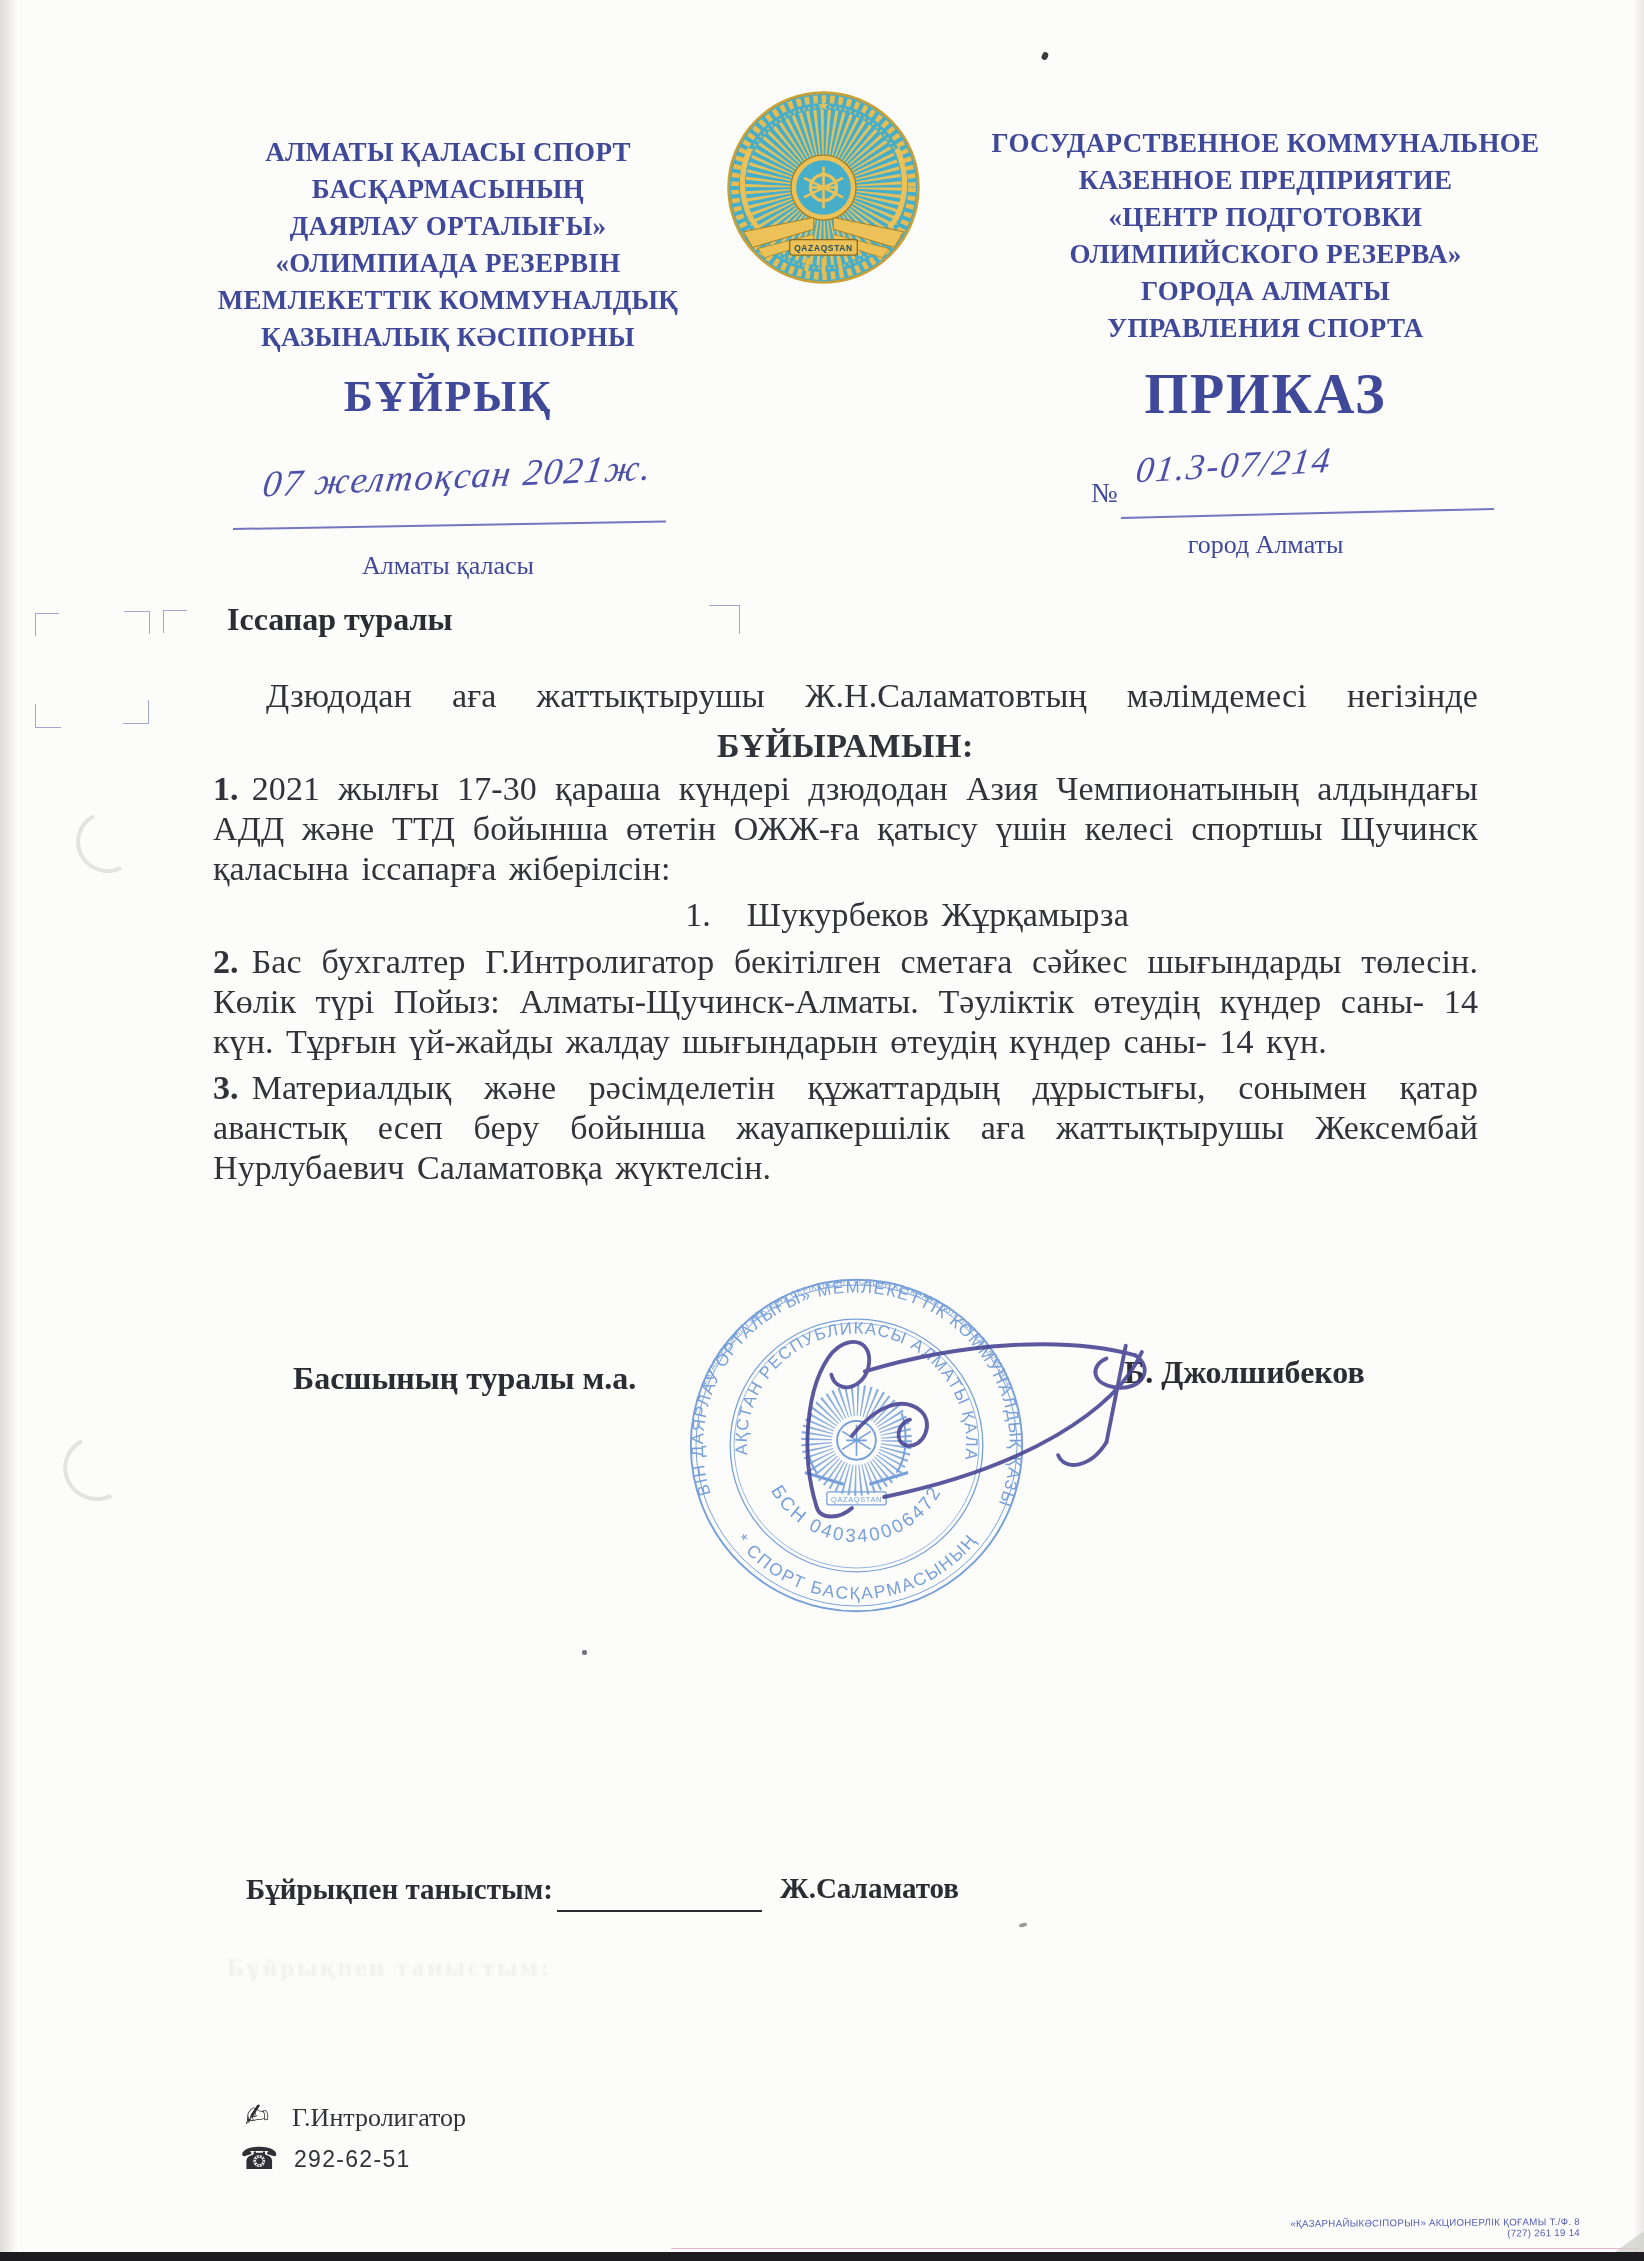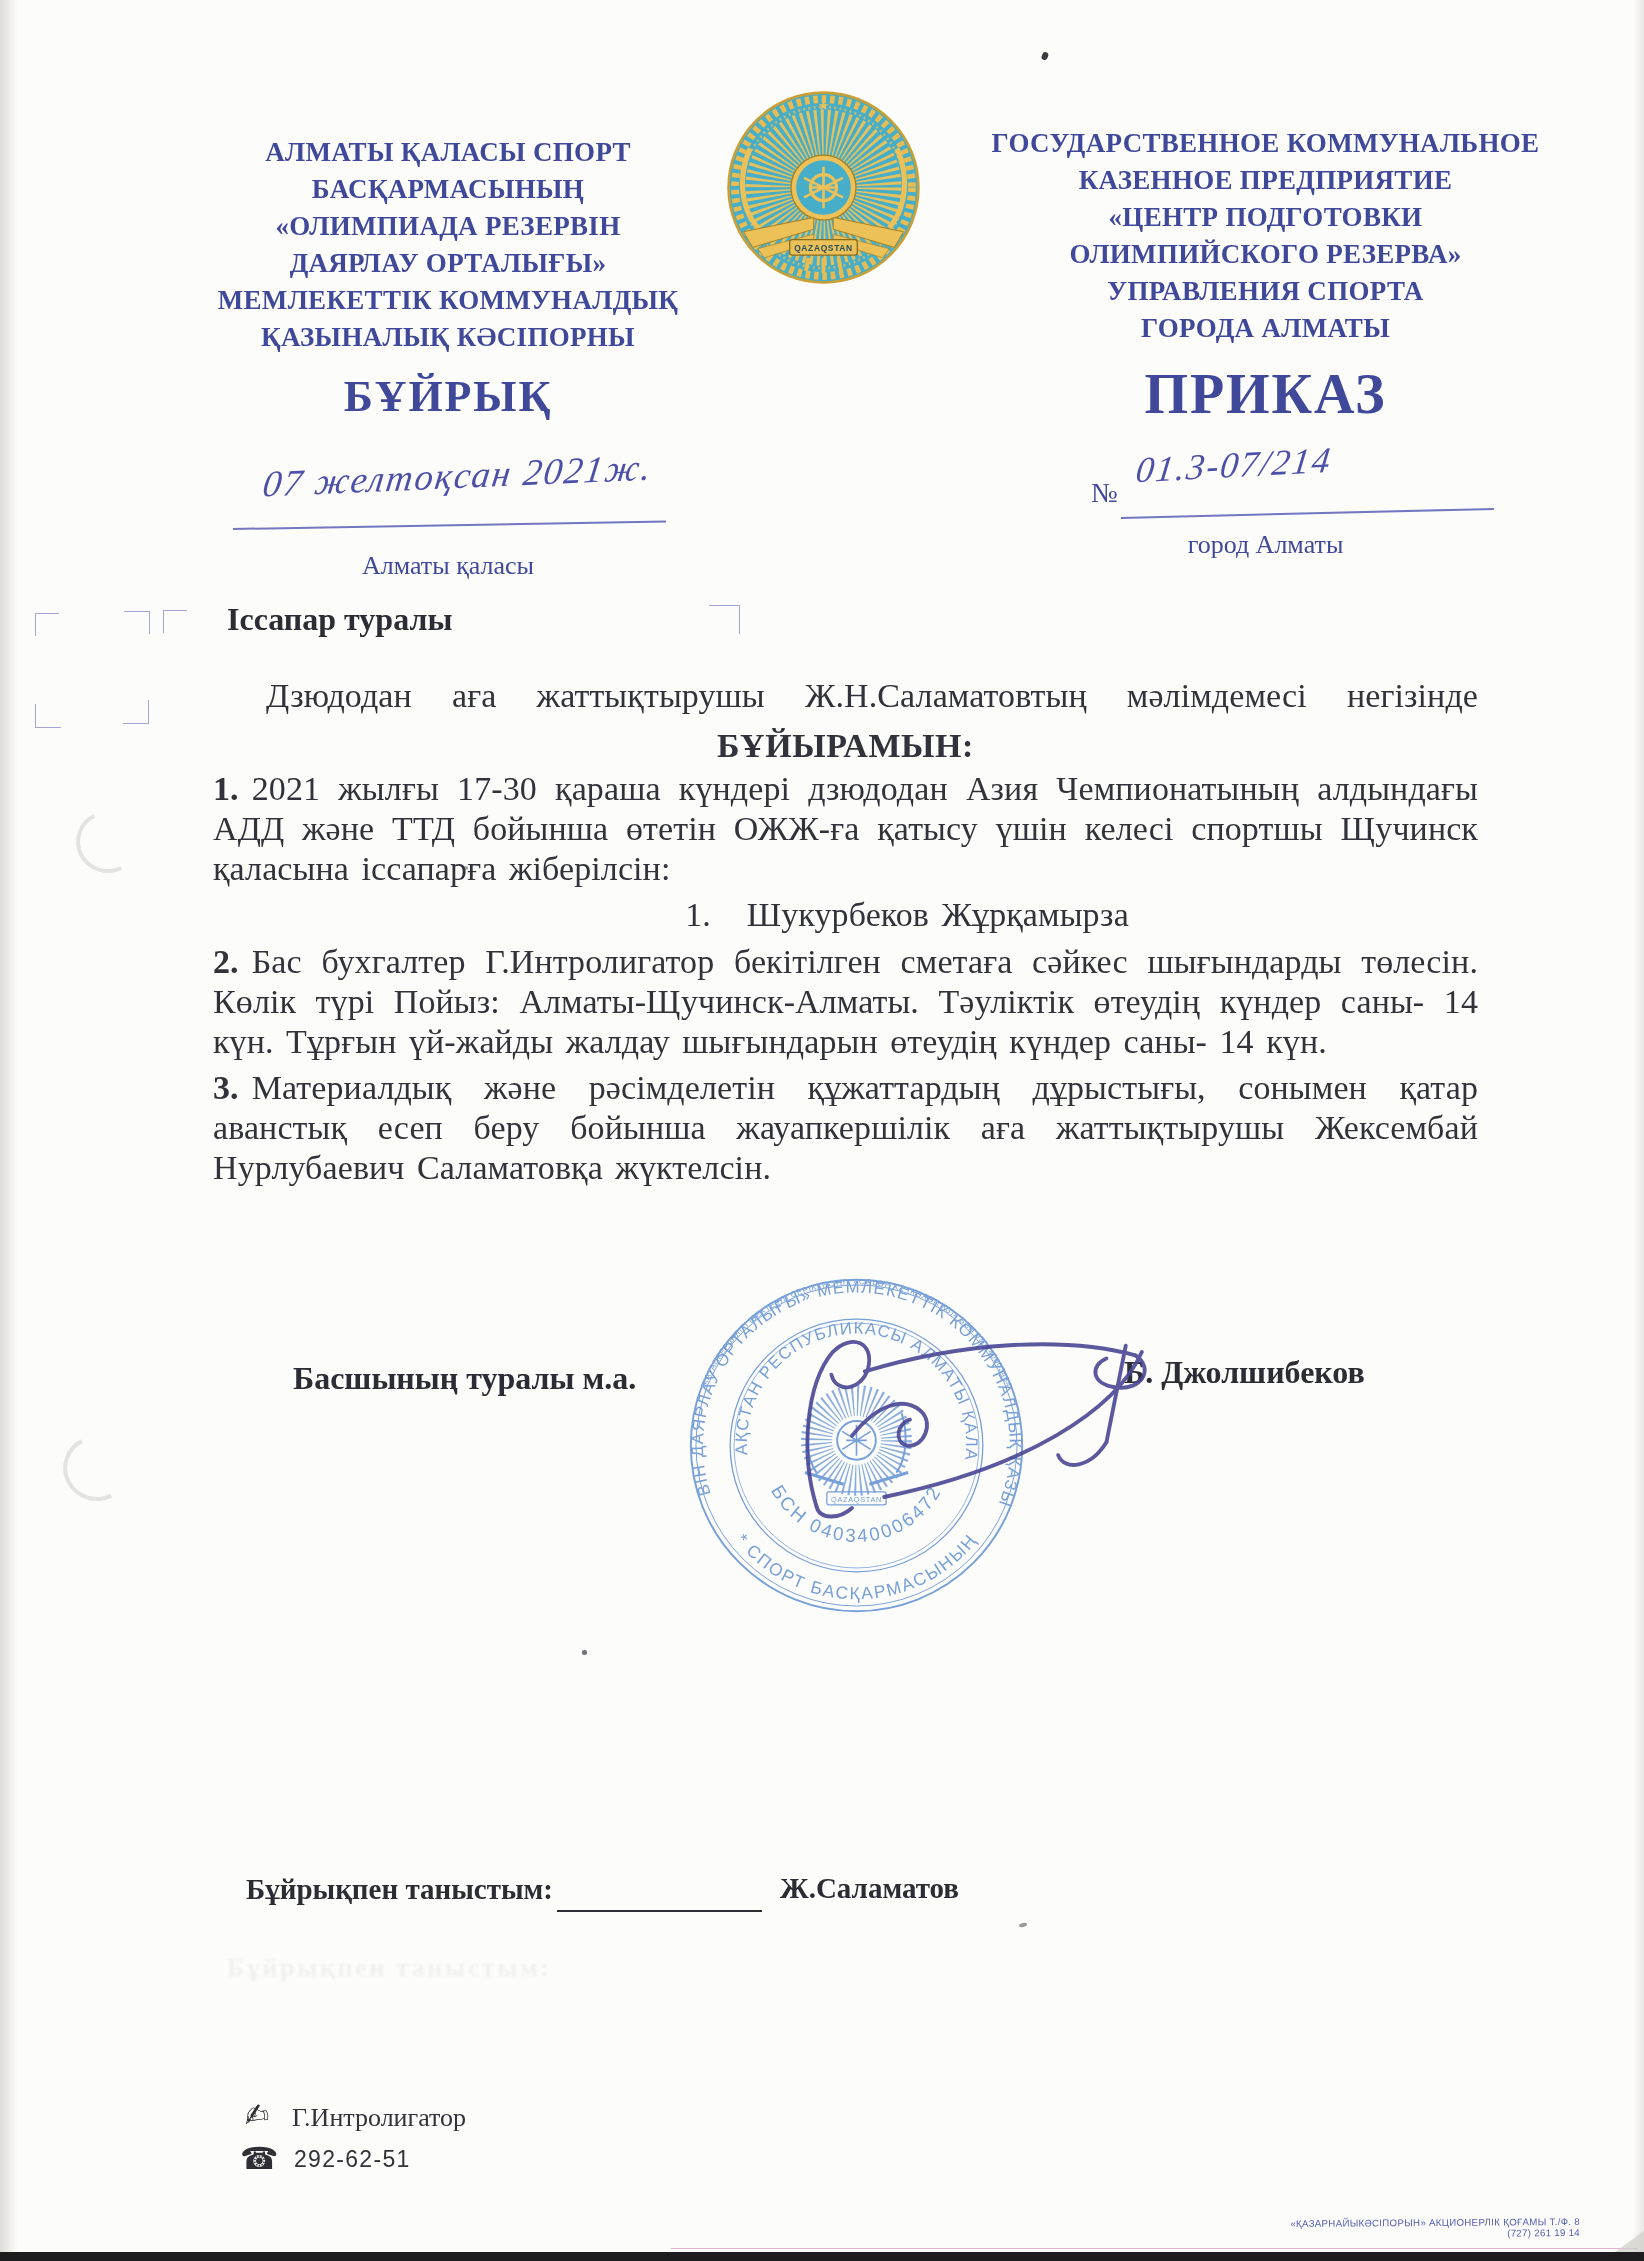--- a/index.html
+++ b/index.html
@@ -106,22 +106,22 @@
 <body>
 
 <div class="page">
 
   <div class="edge-left"></div>
   <div class="edge-right"></div>
 
   <div class="org org-kk">
     <span>АЛМАТЫ ҚАЛАСЫ СПОРТ</span>
     <span>БАСҚАРМАСЫНЫҢ</span>
+    <span>ДАЯРЛАУ ОРТАЛЫҒЫ»</span>
     <span>«ОЛИМПИАДА РЕЗЕРВІН</span>
-    <span>ДАЯРЛАУ ОРТАЛЫҒЫ»</span>
     <span>МЕМЛЕКЕТТІК КОММУНАЛДЫҚ</span>
     <span>ҚАЗЫНАЛЫҚ КӘСІПОРНЫ</span>
   </div>
 
   <svg class="emblem" viewBox="0 0 306 306">
     <circle cx="153" cy="150" r="146" fill="#46aec9" stroke="#c8a035" stroke-width="4"></circle>
     <circle cx="153" cy="150" r="136" fill="none" stroke="#e8bc50" stroke-width="12" stroke-dasharray="7 6"></circle>
     <circle cx="153" cy="150" r="124" fill="none" stroke="#e8bc50" stroke-width="4" stroke-dasharray="3 5" opacity=".8"></circle>
     <circle cx="153" cy="150" r="84" fill="none" stroke="#ecc258" stroke-width="72" stroke-dasharray="3.5 4.5" opacity=".95"></circle>
     <path d="M40,90 C22,130 24,180 52,212" fill="none" stroke="#ecc258" stroke-width="8"></path>
@@ -138,22 +138,22 @@
     <path d="M130,258 L126,278 M153,258 L153,282 M176,258 L180,278" stroke="#e8bc50" stroke-width="6"></path>
     <text x="153" y="248" text-anchor="middle" font-family="Liberation Sans, sans-serif" font-size="13" font-weight="bold" fill="#27505e" letter-spacing="1">QAZAQSTAN</text>
     <text x="153" y="30" text-anchor="middle" font-size="20" fill="#ecc258">★</text>
   </svg>
 
   <div class="org org-ru">
     <span>ГОСУДАРСТВЕННОЕ КОММУНАЛЬНОЕ</span>
     <span>КАЗЕННОЕ ПРЕДПРИЯТИЕ</span>
     <span>«ЦЕНТР ПОДГОТОВКИ</span>
     <span>ОЛИМПИЙСКОГО РЕЗЕРВА»</span>
+    <span>ГОРОДА АЛМАТЫ</span>
     <span>УПРАВЛЕНИЯ СПОРТА</span>
-    <span>ГОРОДА АЛМАТЫ</span>
   </div>
 
   <div class="title title-kk">БҰЙРЫҚ</div>
   <div class="title title-ru">ПРИКАЗ</div>
 
   <div class="hand date-hand">07 желтоқсан 2021ж.</div>
   <div class="ink-line date-line"></div>
   <div class="place place-kk">Алматы қаласы</div>
 
   <div class="num-sign">№</div>

